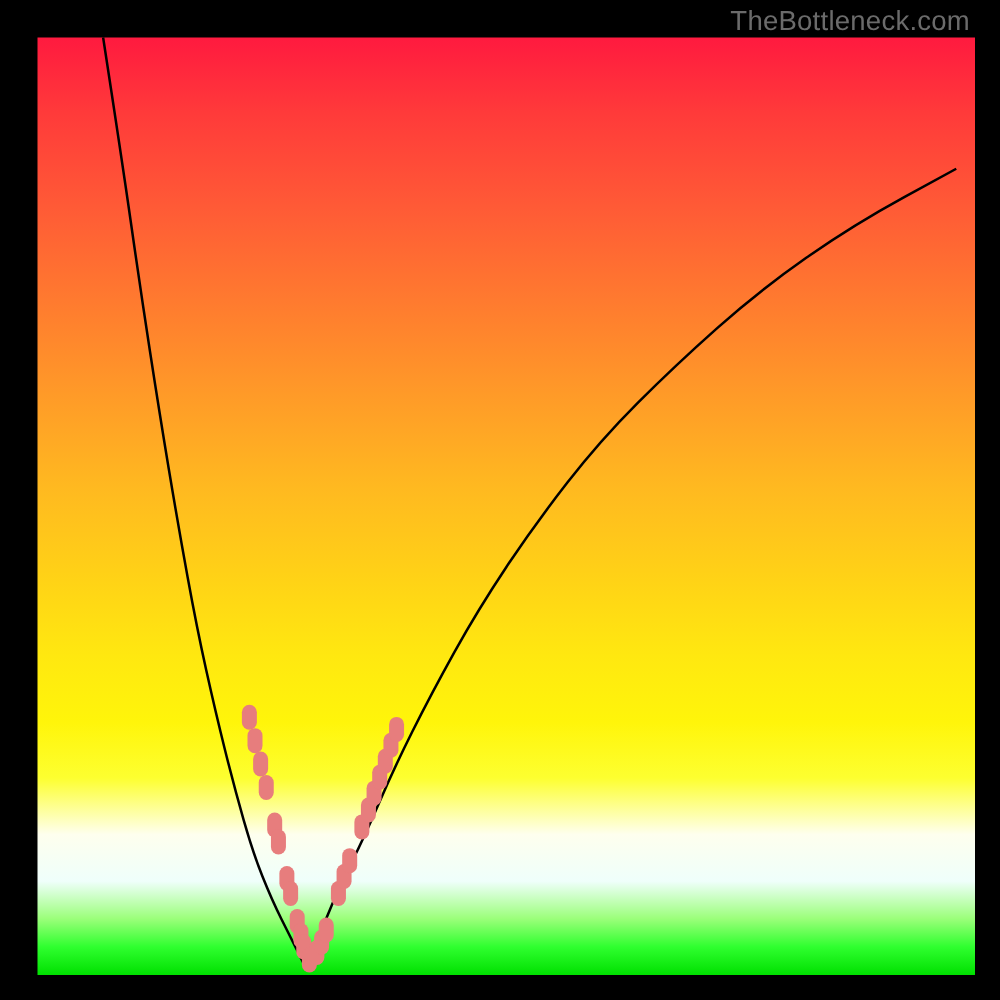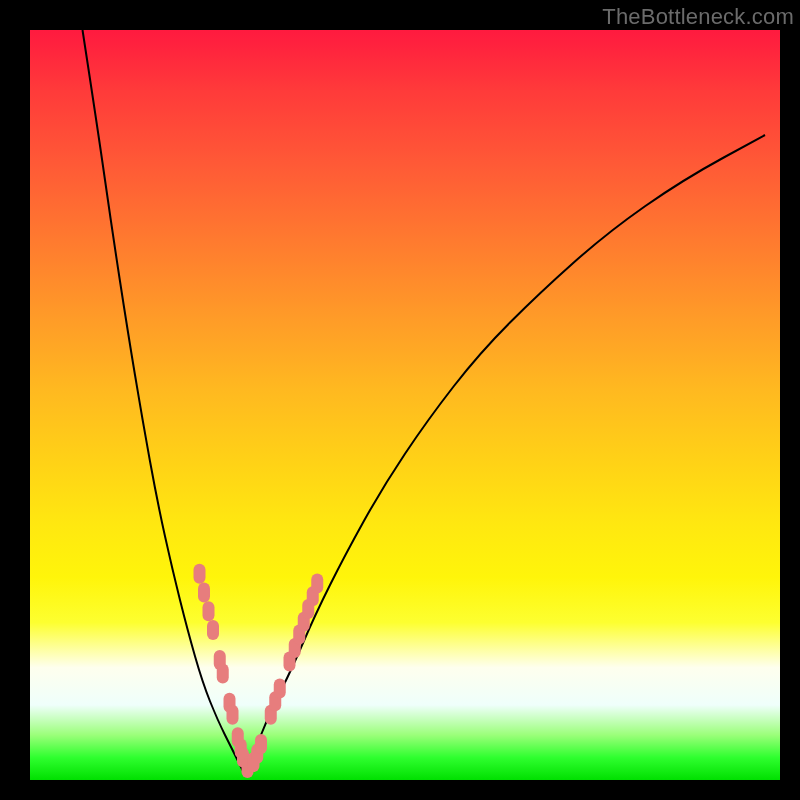--- a/index.html
+++ b/index.html
@@ -41,21 +41,21 @@
       #feffee 85%,
       #effffb 90%,
       #9bff7a 94%,
       #2fff2f 97%,
       #00e000 100%
     );
   }
   .watermark {
     position: absolute;
     top: 4px;
-    right: 6px;
+    right: 24px;
     color: #6b6b6b;
     font-size: 22px;
     font-weight: 500;
     letter-spacing: 0.2px;
     user-select: none;
   }
   svg.curves {
     position: absolute;
     left: 0;
     top: 0;

